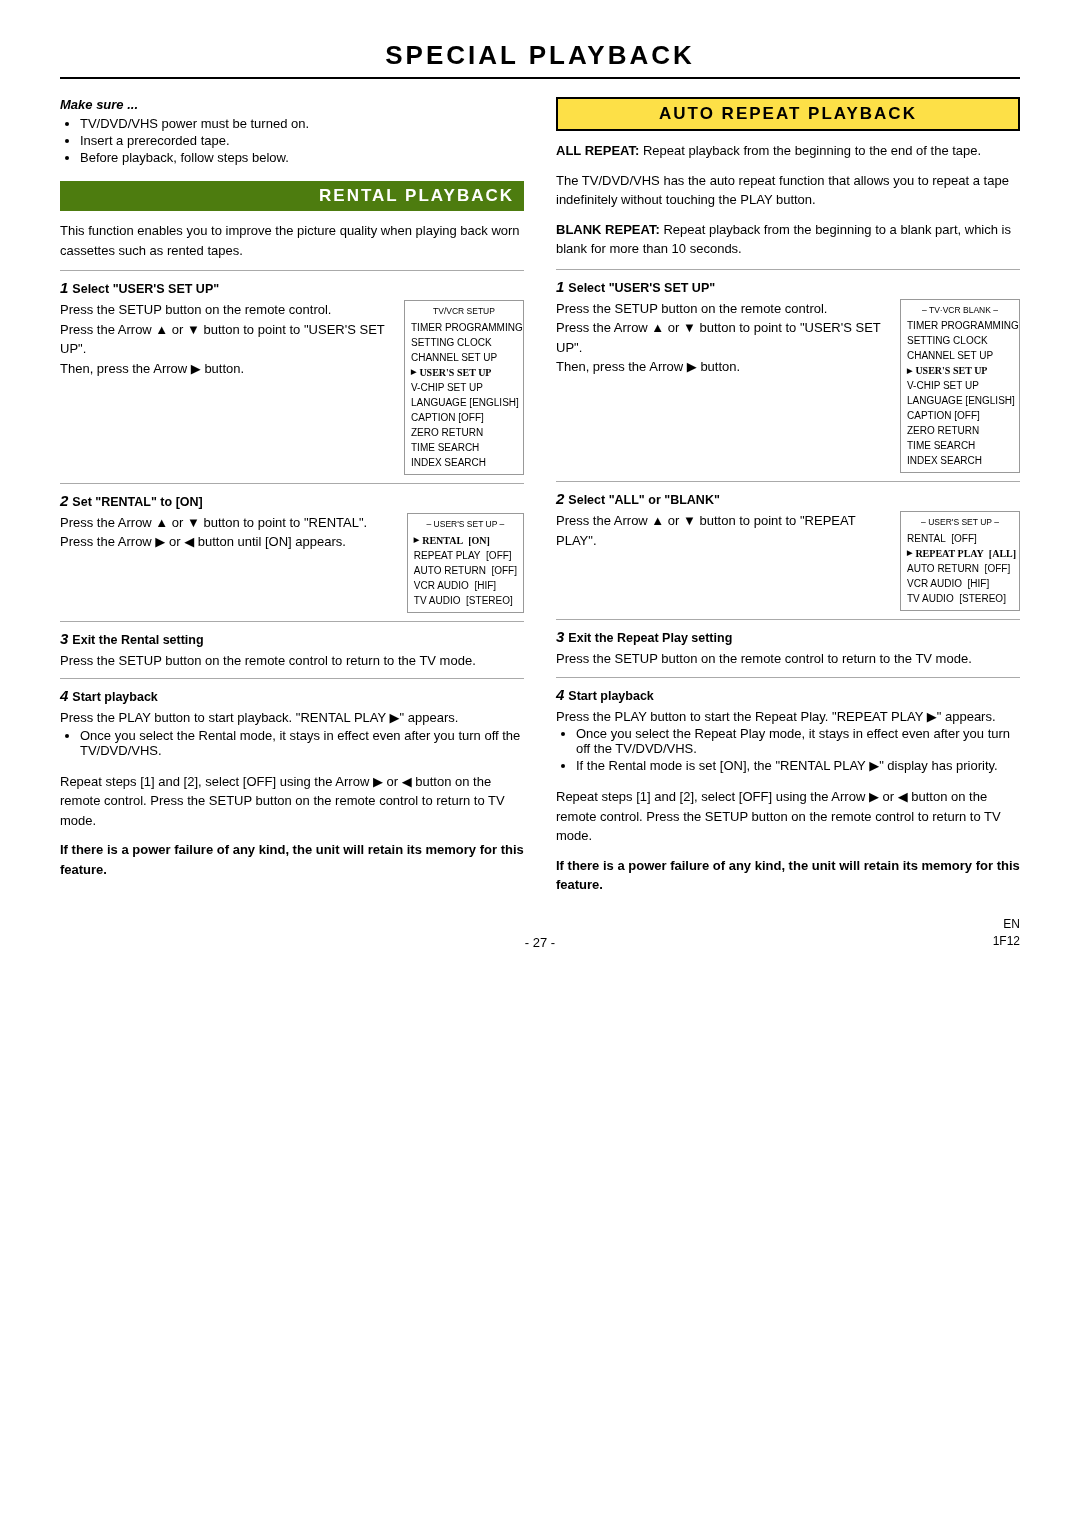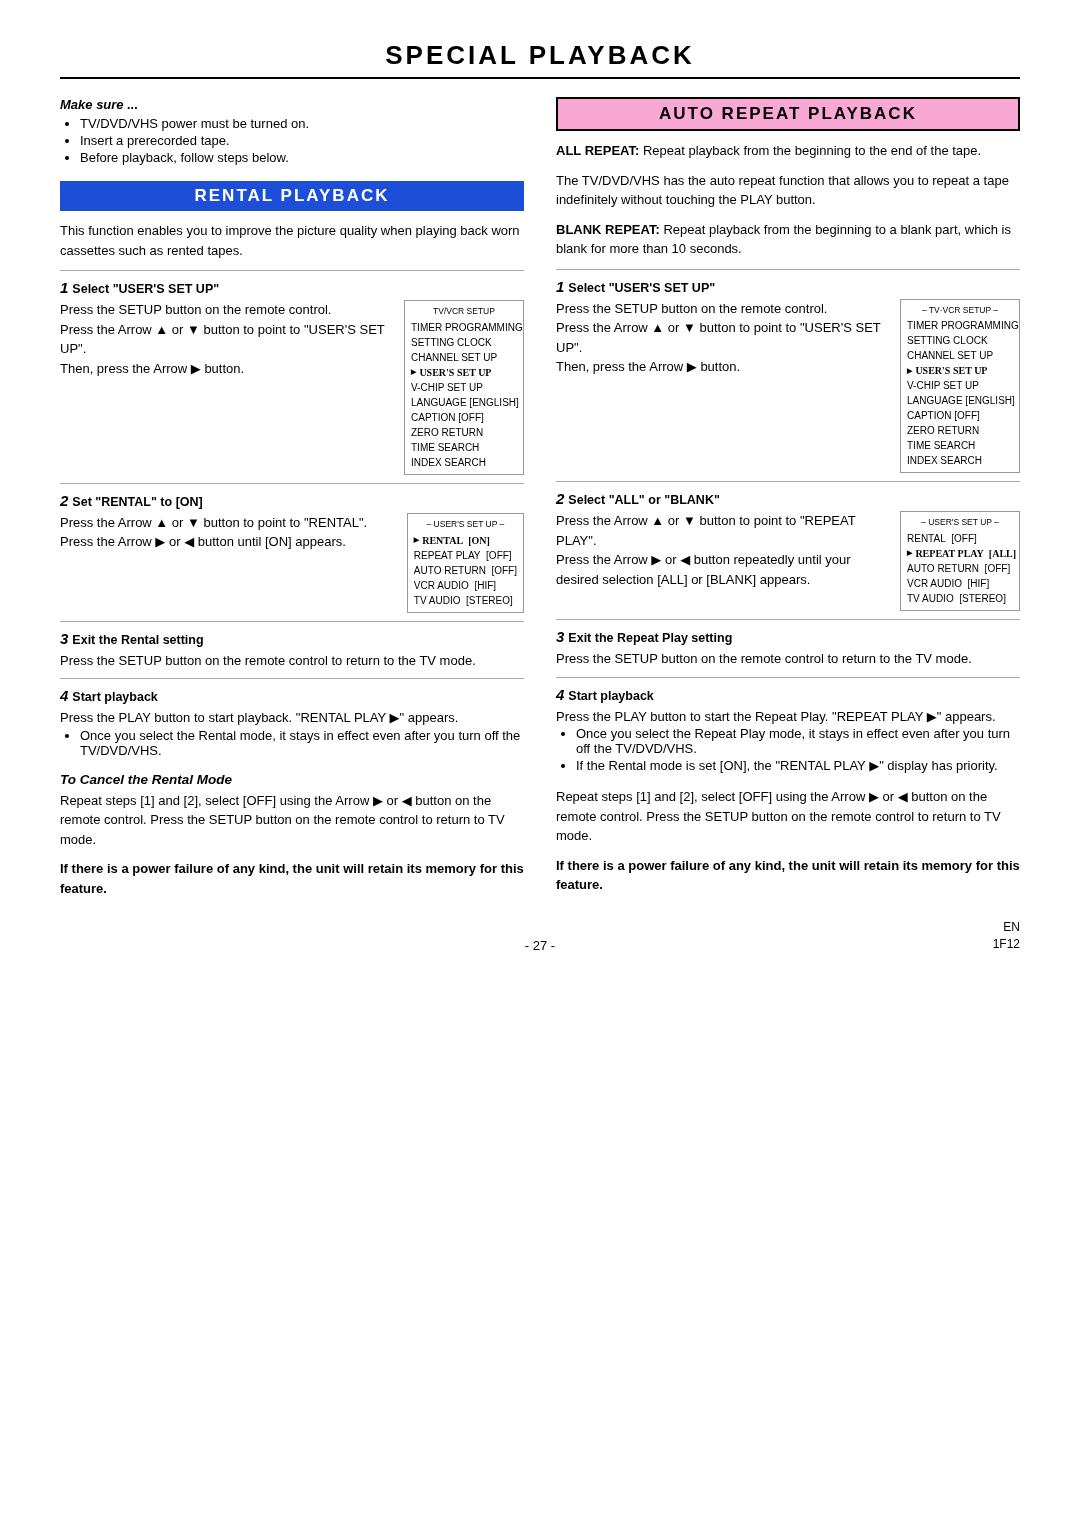--- a/index.html
+++ b/index.html
@@ -40,32 +40,32 @@
     .bullet-list {
       list-style: disc;
       padding-left: 20px;
       margin-bottom: 14px;
       font-size: 13px;
     }
     .bullet-list li {
       margin-bottom: 2px;
     }
     .section-header {
-      background: #1d4ed8;
+      background: #4d7c0f;
       color: #fff;
-      text-align: center;
+      text-align: right;
       font-size: 17px;
       font-weight: bold;
       letter-spacing: 2px;
       padding: 5px 10px;
       margin-bottom: 10px;
       margin-top: 16px;
     }
     .section-header-auto {
-      background: #f9a8d4;
+      background: #fde047;
       color: #000;
       text-align: center;
       font-size: 17px;
       font-weight: bold;
       letter-spacing: 2px;
       padding: 5px 10px;
       margin-bottom: 10px;
       border: 2px solid #000;
     }
     .section-body {
@@ -264,21 +264,20 @@
       </div>
       <div class="step-text">
         <span>Press the PLAY button to start playback. "RENTAL PLAY ▶" appears.</span>
       </div>
       <ul class="bullet-list">
         <li>Once you select the Rental mode, it stays in effect even after you turn off the TV/DVD/VHS.</li>
       </ul>
     </div>
 
     <div class="cancel-section">
-      <div class="cancel-title">To Cancel the Rental Mode</div>
       <div class="section-body">Repeat steps [1] and [2], select [OFF] using the Arrow ▶ or ◀ button on the remote control. Press the SETUP button on the remote control to return to TV mode.</div>
       <div class="bold-note">If there is a power failure of any kind, the unit will retain its memory for this feature.</div>
     </div>
 
   </div>
 
   <div class="right-col">
 
     <div class="section-header-auto">AUTO REPEAT PLAYBACK</div>
 
@@ -298,21 +297,21 @@
         <span class="step-num">1</span>
         <span>Select "USER'S SET UP"</span>
       </div>
       <div class="step-content">
         <div class="step-text">
           <span>Press the SETUP button on the remote control.</span><br>
           <span>Press the Arrow ▲ or ▼ button to point to "USER'S SET UP".</span><br>
           <span>Then, press the Arrow ▶ button.</span>
         </div>
         <div class="menu-box">
-          <div class="menu-title">– TV·VCR SETUP –</div>
+          <div class="menu-title">– TV·VCR BLANK –</div>
           <div class="menu-item">TIMER PROGRAMMING</div>
           <div class="menu-item">SETTING CLOCK</div>
           <div class="menu-item">CHANNEL SET UP</div>
           <div class="menu-item selected">USER'S SET UP</div>
           <div class="menu-item">V-CHIP SET UP</div>
           <div class="menu-item">LANGUAGE [ENGLISH]</div>
           <div class="menu-item">CAPTION [OFF]</div>
           <div class="menu-item">ZERO RETURN</div>
           <div class="menu-item">TIME SEARCH</div>
           <div class="menu-item">INDEX SEARCH</div>
@@ -321,21 +320,20 @@
     </div>
 
     <div class="step-block">
       <div class="step-header">
         <span class="step-num">2</span>
         <span>Select "ALL" or "BLANK"</span>
       </div>
       <div class="step-content">
         <div class="step-text">
           <span>Press the Arrow ▲ or ▼ button to point to "REPEAT PLAY".</span><br>
-          <span>Press the Arrow ▶ or ◀ button repeatedly until your desired selection [ALL] or [BLANK] appears.</span>
         </div>
         <div class="menu-box">
           <div class="menu-title">– USER'S SET UP –</div>
           <div class="menu-item">
             <span>RENTAL</span>&nbsp;&nbsp;<span>[OFF]</span>
           </div>
           <div class="menu-item selected">
             <span>REPEAT PLAY</span>&nbsp;&nbsp;<span>[ALL]</span>
           </div>
           <div class="menu-item">

